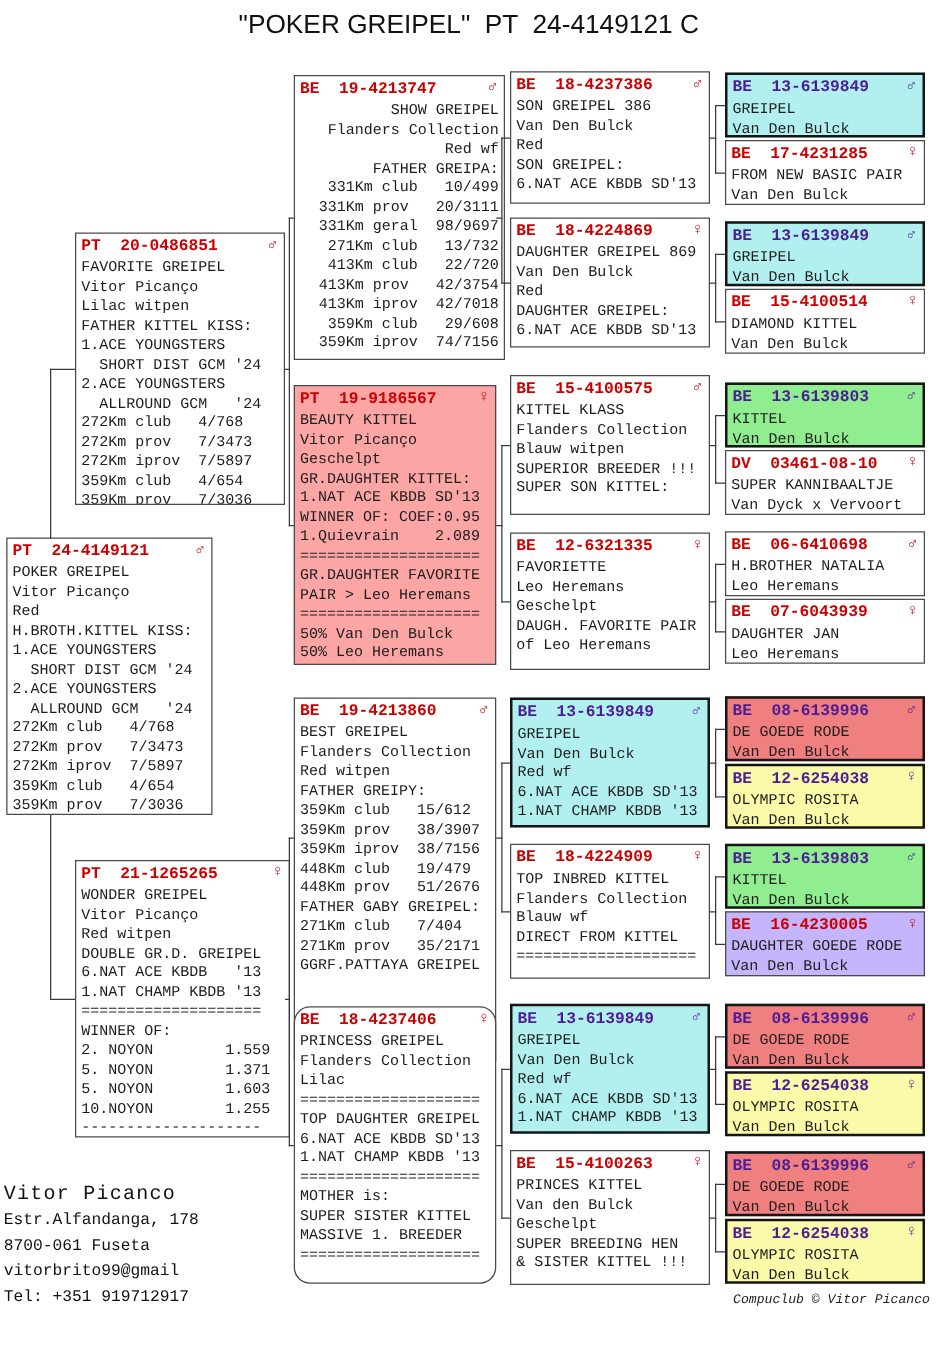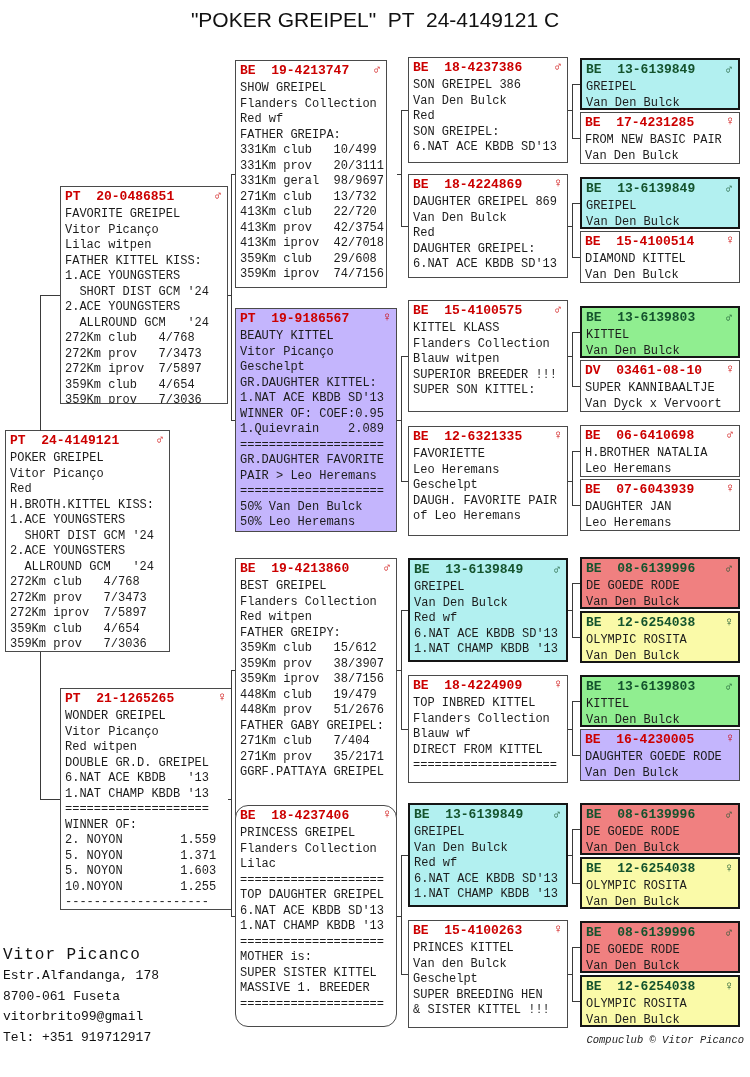--- a/index.html
+++ b/index.html
@@ -5,21 +5,21 @@
   html,body{margin:0;padding:0;background:#fff;}
   .page{position:relative;width:750px;height:1077px;background:#ffffff;overflow:hidden;
         font-family:"Liberation Mono",monospace;}
   .title{position:absolute;left:0;top:8px;width:100%;text-align:center;
          font-family:"Liberation Sans",sans-serif;font-size:21px;color:#111;white-space:pre;}
   .box{position:absolute;background:#fff;border:1px solid #4a4a4a;box-sizing:border-box;overflow:hidden;}
   .box.colored{border:2px solid #151515;}
   .hdr{display:flex;justify-content:space-between;align-items:flex-start;
        padding:2px 5px 0 4px;font-weight:bold;font-size:13px;line-height:16px;
        color:#cc0000;white-space:pre;}
-  .box.colored .hdr{color:#14532d;align-items:center;}
+  .box.colored .hdr{color:#4c1d95;}
   .sex{font-size:13px;line-height:14px;}
   .bdy{padding:2px 4px 0 4px;font-size:12px;line-height:15.5px;color:#1c1c1c;white-space:pre;}
   .line{position:absolute;background:#3a3a3a;}
   .contact{position:absolute;left:3px;top:944px;color:#111;}
   .contact .cname{font-weight:normal;font-size:16px;letter-spacing:1px;line-height:22px;}
   .contact .cline{font-size:13px;line-height:20.5px;white-space:pre;}
   .footer{position:absolute;right:6px;top:1034px;font-style:italic;font-size:10.5px;color:#222;}
 </style>
 </head>
 <body>
@@ -32,25 +32,25 @@
         <div class="bdy"><div>POKER GREIPEL</div><div>Vitor Picanço</div><div>Red</div><div>H.BROTH.KITTEL KISS:</div><div>1.ACE YOUNGSTERS</div><div>  SHORT DIST GCM '24</div><div>2.ACE YOUNGSTERS</div><div>  ALLROUND GCM   '24</div><div>272Km club   4/768</div><div>272Km prov   7/3473</div><div>272Km iprov  7/5897</div><div>359Km club   4/654</div><div>359Km prov   7/3036</div></div>
       </div>
       <div class="box" style="left: 60px; top: 186px; width: 168px; height: 218px; background: rgb(255, 255, 255);">
         <div class="hdr"><span>PT  20-0486851</span><span class="sex">♂</span></div>
         <div class="bdy"><div>FAVORITE GREIPEL</div><div>Vitor Picanço</div><div>Lilac witpen</div><div>FATHER KITTEL KISS:</div><div>1.ACE YOUNGSTERS</div><div>  SHORT DIST GCM '24</div><div>2.ACE YOUNGSTERS</div><div>  ALLROUND GCM   '24</div><div>272Km club   4/768</div><div>272Km prov   7/3473</div><div>272Km iprov  7/5897</div><div>359Km club   4/654</div><div>359Km prov   7/3036</div></div>
       </div>
       <div class="box" style="left: 60px; top: 688px; width: 172px; height: 222px; background: rgb(255, 255, 255);">
         <div class="hdr"><span>PT  21-1265265</span><span class="sex">♀</span></div>
         <div class="bdy"><div>WONDER GREIPEL</div><div>Vitor Picanço</div><div>Red witpen</div><div>DOUBLE GR.D. GREIPEL</div><div>6.NAT ACE KBDB   '13</div><div>1.NAT CHAMP KBDB '13</div><div>====================</div><div>WINNER OF:</div><div>2. NOYON        1.559</div><div>5. NOYON        1.371</div><div>5. NOYON        1.603</div><div>10.NOYON        1.255</div><div>--------------------</div></div>
       </div>
-      <div class="box" style="left: 235px; top: 60px; width: 152px; height: 228px; background: rgb(255, 255, 255);">
+      <div class="box" style="left: 235px; top: 60px; width: 169px; height: 228px; background: rgb(255, 255, 255); text-align: right;">
         <div class="hdr"><span>BE  19-4213747</span><span class="sex">♂</span></div>
         <div class="bdy"><div>SHOW GREIPEL</div><div>Flanders Collection</div><div>Red wf</div><div>FATHER GREIPA:</div><div>331Km club   10/499</div><div>331Km prov   20/3111</div><div>331Km geral  98/9697</div><div>271Km club   13/732</div><div>413Km club   22/720</div><div>413Km prov   42/3754</div><div>413Km iprov  42/7018</div><div>359Km club   29/608</div><div>359Km iprov  74/7156</div></div>
       </div>
-      <div class="box" style="left: 235px; top: 308px; width: 162px; height: 224px; background: #c4b5fd;">
+      <div class="box" style="left: 235px; top: 308px; width: 162px; height: 224px; background: #fca5a5;">
         <div class="hdr"><span>PT  19-9186567</span><span class="sex">♀</span></div>
         <div class="bdy"><div>BEAUTY KITTEL</div><div>Vitor Picanço</div><div>Geschelpt</div><div>GR.DAUGHTER KITTEL:</div><div>1.NAT ACE KBDB SD'13</div><div>WINNER OF: COEF:0.95</div><div>1.Quievrain    2.089</div><div>====================</div><div>GR.DAUGHTER FAVORITE</div><div>PAIR &gt; Leo Heremans</div><div>====================</div><div>50% Van Den Bulck</div><div>50% Leo Heremans</div></div>
       </div>
       <div class="box" style="left: 235px; top: 558px; width: 162px; height: 291px; background: rgb(255, 255, 255);">
         <div class="hdr"><span>BE  19-4213860</span><span class="sex">♂</span></div>
         <div class="bdy"><div>BEST GREIPEL</div><div>Flanders Collection</div><div>Red witpen</div><div>FATHER GREIPY:</div><div>359Km club   15/612</div><div>359Km prov   38/3907</div><div>359Km iprov  38/7156</div><div>448Km club   19/479</div><div>448Km prov   51/2676</div><div>FATHER GABY GREIPEL:</div><div>271Km club   7/404</div><div>271Km prov   35/2171</div><div>GGRF.PATTAYA GREIPEL</div></div>
       </div>
       <div class="box" style="left: 235px; top: 805px; width: 162px; height: 222px; background: rgb(255, 255, 255); border-radius: 13px;">
         <div class="hdr"><span>BE  18-4237406</span><span class="sex">♀</span></div>
         <div class="bdy"><div>PRINCESS GREIPEL</div><div>Flanders Collection</div><div>Lilac</div><div>====================</div><div>TOP DAUGHTER GREIPEL</div><div>6.NAT ACE KBDB SD'13</div><div>1.NAT CHAMP KBDB '13</div><div>====================</div><div>MOTHER is:</div><div>SUPER SISTER KITTEL</div><div>MASSIVE 1. BREEDER</div><div>====================</div></div>

